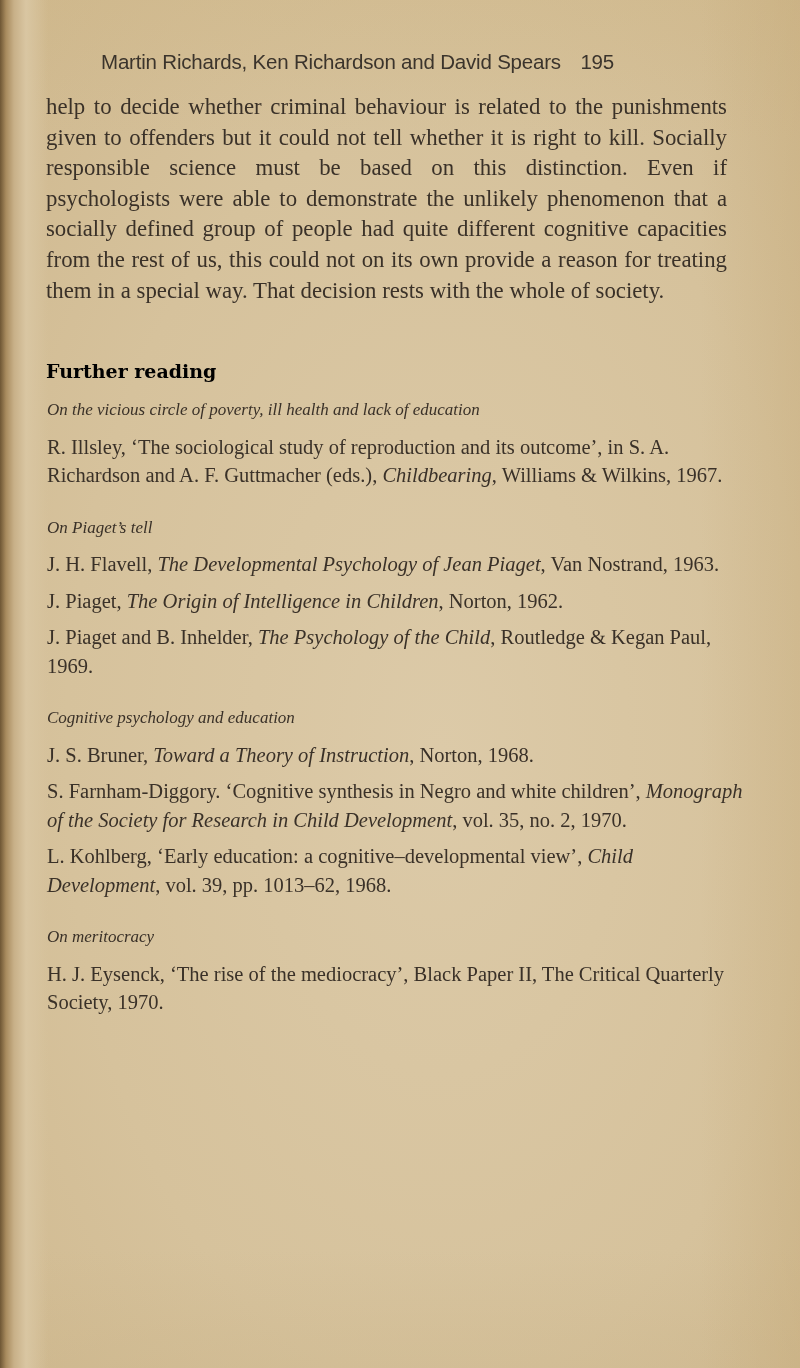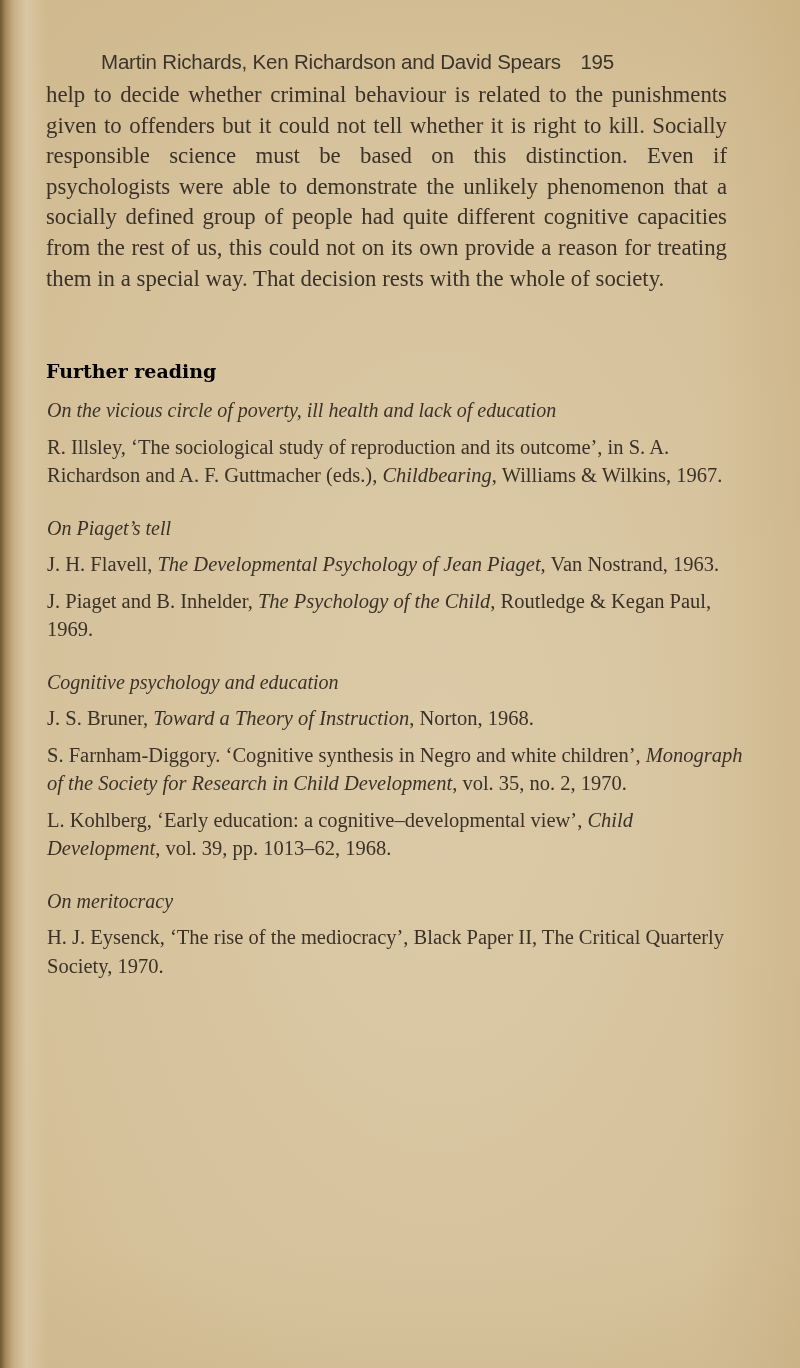--- a/index.html
+++ b/index.html
@@ -15,37 +15,37 @@
     font-family: "DejaVu Serif", serif;
   }
   .page { position: absolute; left: 0; top: 0; width: 684px; height: 1368px; }
   .running-head {
     position: absolute; top: 50px; right: 70px;
     font-family: "Liberation Sans", sans-serif;
     font-size: 20.5px; color: #3b342c; letter-spacing: -0.2px;
   }
   .running-head .author { margin-right: 14px; }
   .body-text {
-    position: absolute; left: 46px; top: 80px; width: 681px;
+    position: absolute; left: 46px; top: 92px; width: 681px;
     font-family: "Liberation Serif", serif;
     font-size: 22.8px; line-height: 30.6px; text-align: justify;
     color: #3a3128;
   }
   .section-heading {
     position: absolute; left: 46px; top: 360px;
     font-family: "DejaVu Serif", serif;
     font-weight: bold; font-size: 19px; color: #000000;
   }
   .refs {
     position: absolute; left: 47px; top: 396px; width: 700px;
     font-family: "Liberation Serif", serif;
     font-size: 20.5px; line-height: 28.5px; color: #3a3128;
   }
   .group { margin-bottom: 24px; }
-  .group-title { font-style: italic; font-size: 20px; margin-bottom: 8px; }
+  .group-title { font-style: italic; font-size: 17px; margin-bottom: 8px; }
   .ref { margin-bottom: 8px; }
   .ref i { font-style: italic; }
 </style>
 </head>
 <body>
 
 <div class="page">
   <div class="running-head">
     <span class="author">Martin Richards, Ken Richardson and David Spears</span>
     <span>195</span>
@@ -56,20 +56,21 @@
   <div class="section-heading">Further reading</div>
 
   <div class="refs" id="refs">
       <div class="group">
         <div class="group-title">On the vicious circle of poverty, ill health and lack of education</div>
         <div class="ref">R. Illsley, ‘The sociological study of reproduction and its outcome’, in S. A. Richardson and A. F. Guttmacher (eds.), <i>Childbearing</i>, Williams &amp; Wilkins, 1967.</div>
       </div>
       <div class="group">
         <div class="group-title">On Piaget’s tell</div>
         <div class="ref">J. H. Flavell, <i>The Developmental Psychology of Jean Piaget</i>, Van Nostrand, 1963.</div>
+        <div class="ref">J. Piaget, <i>The Origin of Intelligence in Children</i>, Norton, 1962.</div>
         <div class="ref">J. Piaget and B. Inhelder, <i>The Psychology of the Child</i>, Routledge &amp; Kegan Paul, 1969.</div>
       </div>
       <div class="group">
         <div class="group-title">Cognitive psychology and education</div>
         <div class="ref">J. S. Bruner, <i>Toward a Theory of Instruction</i>, Norton, 1968.</div>
         <div class="ref">S. Farnham-Diggory. ‘Cognitive synthesis in Negro and white children’, <i>Monograph of the Society for Research in Child Development</i>, vol. 35, no. 2, 1970.</div>
         <div class="ref">L. Kohlberg, ‘Early education: a cognitive–developmental view’, <i>Child Development</i>, vol. 39, pp. 1013–62, 1968.</div>
       </div>
       <div class="group">
         <div class="group-title">On meritocracy</div>

